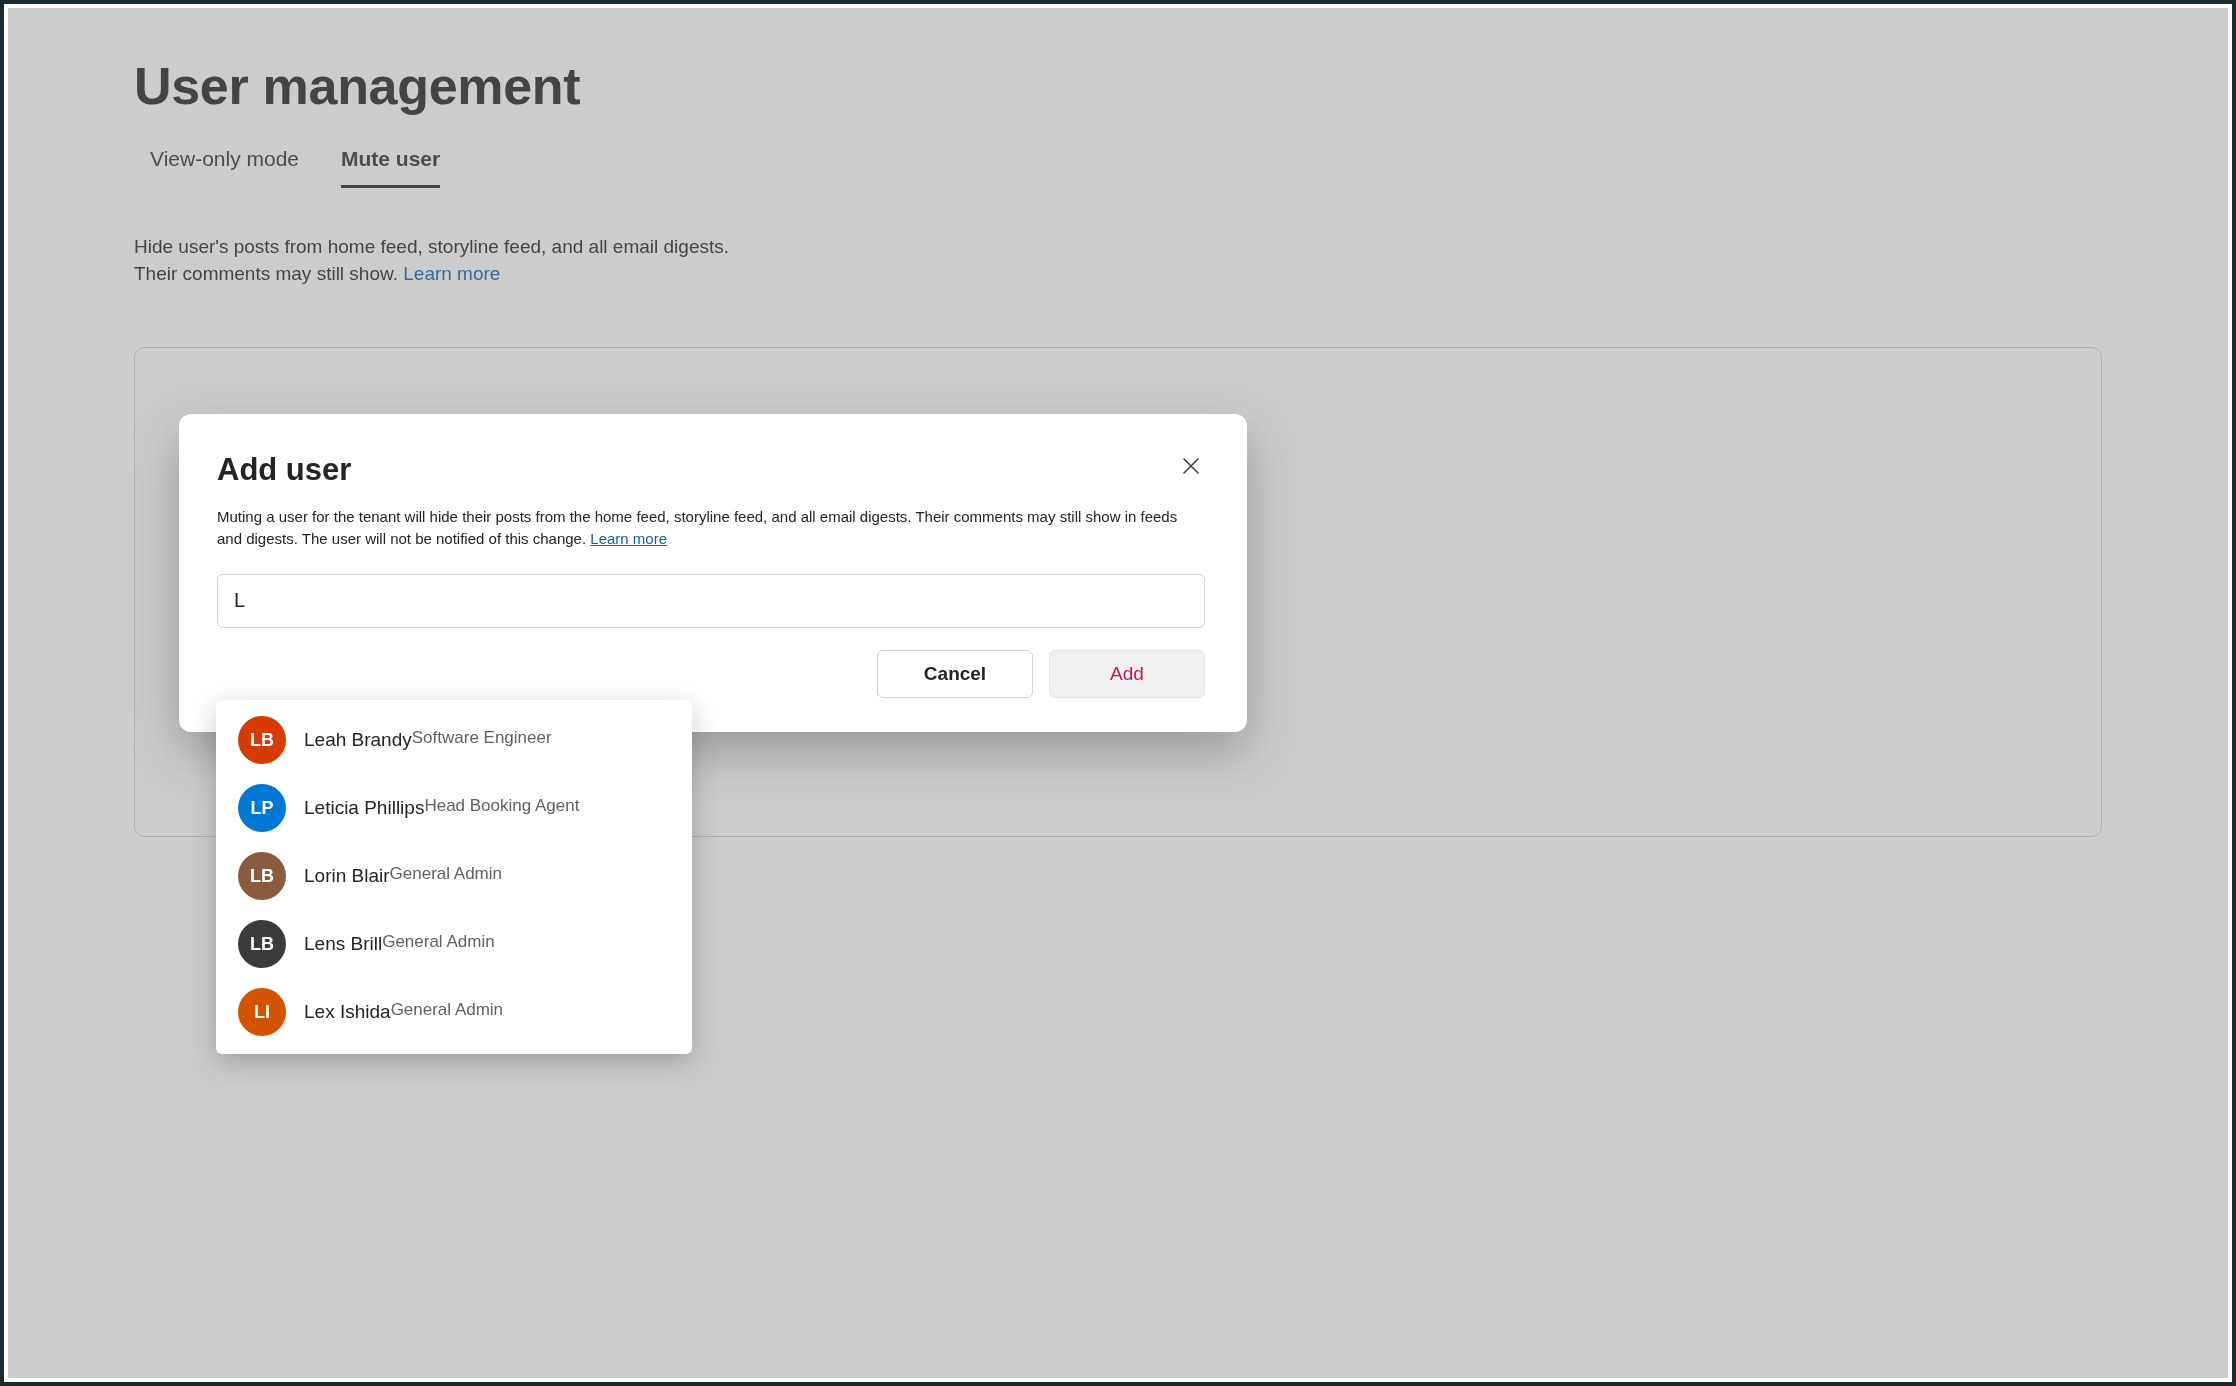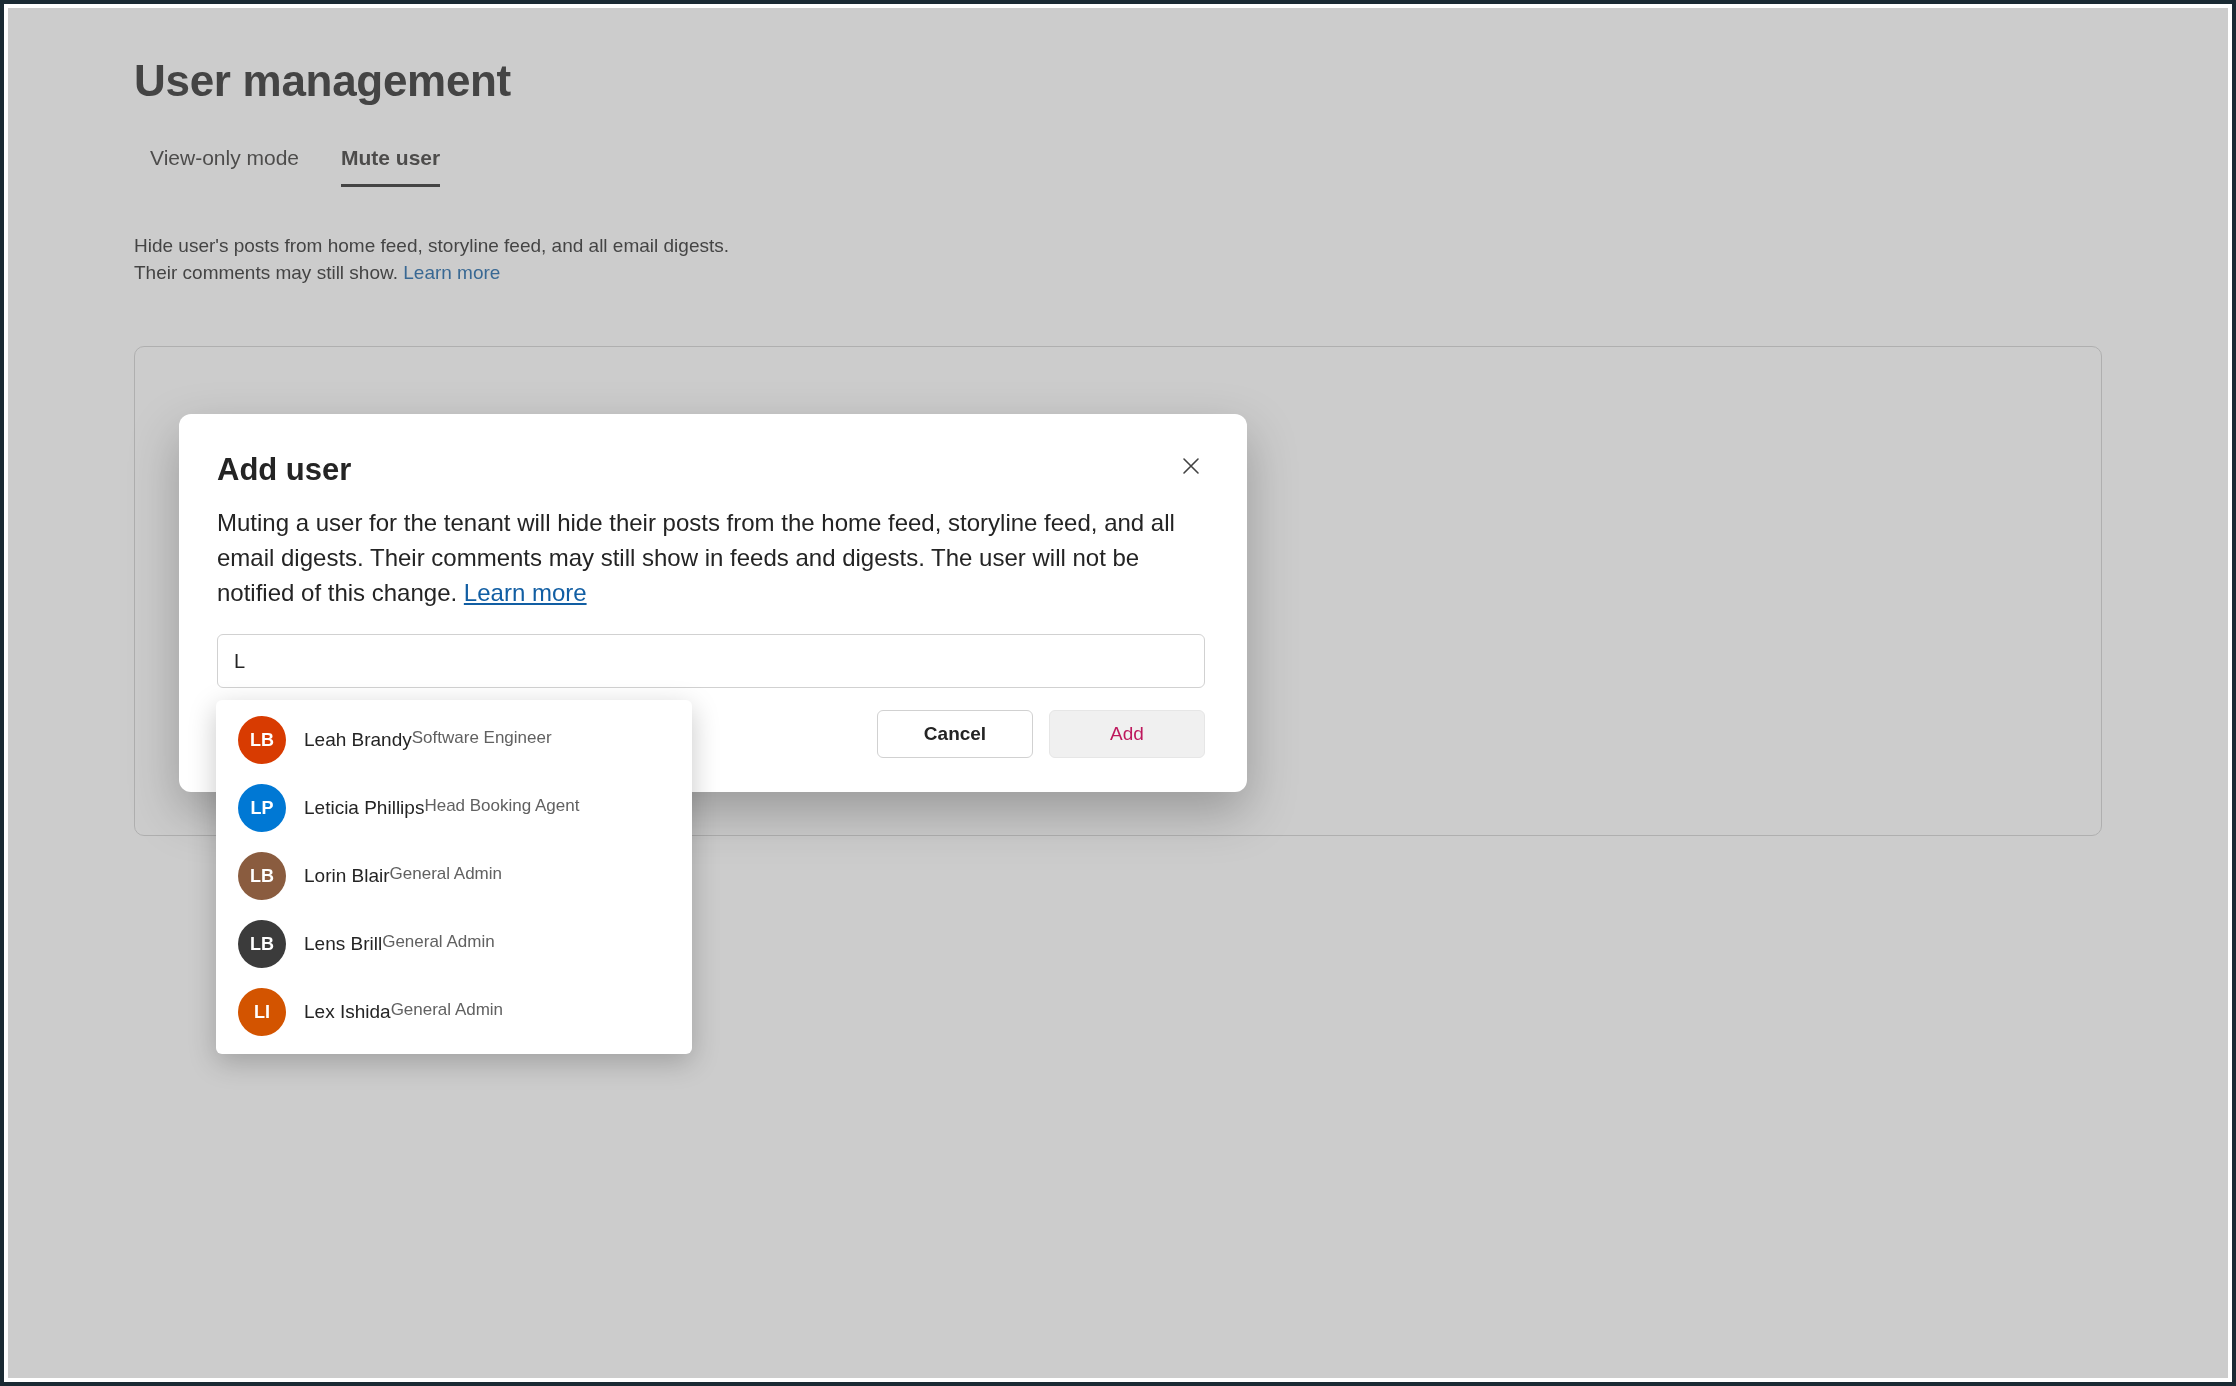--- a/index.html
+++ b/index.html
@@ -22,24 +22,24 @@
     inset: 4px;
     background: rgba(120,120,120,0.38);
     z-index: 5;
     pointer-events: none;
   }
   .page {
     padding: 52px 130px 60px 130px;
     position: relative;
   }
   .page-title {
-    font-size: 44px;
+    font-size: 52px;
     font-weight: 600;
     letter-spacing: -0.3px;
-    margin-bottom: 40px;
+    margin-bottom: 31px;
   }
   .tabs {
     display: flex;
     gap: 42px;
     margin-bottom: 46px;
     padding-left: 16px;
   }
   .tab {
     font-size: 21px;
     padding-bottom: 14px;
@@ -92,21 +92,21 @@
   }
   .close-btn {
     background: none;
     border: none;
     cursor: pointer;
     padding: 4px;
     color: #424242;
   }
   .close-btn svg { display: block; }
   .dialog-desc {
-    font-size: 24px;
+    font-size: 15px;
     line-height: 1.45;
     color: #242424;
     margin-bottom: 24px;
   }
   .dialog-desc a {
     color: #115ea3;
     text-decoration: underline;
   }
   .search-input {
     width: 100%;

